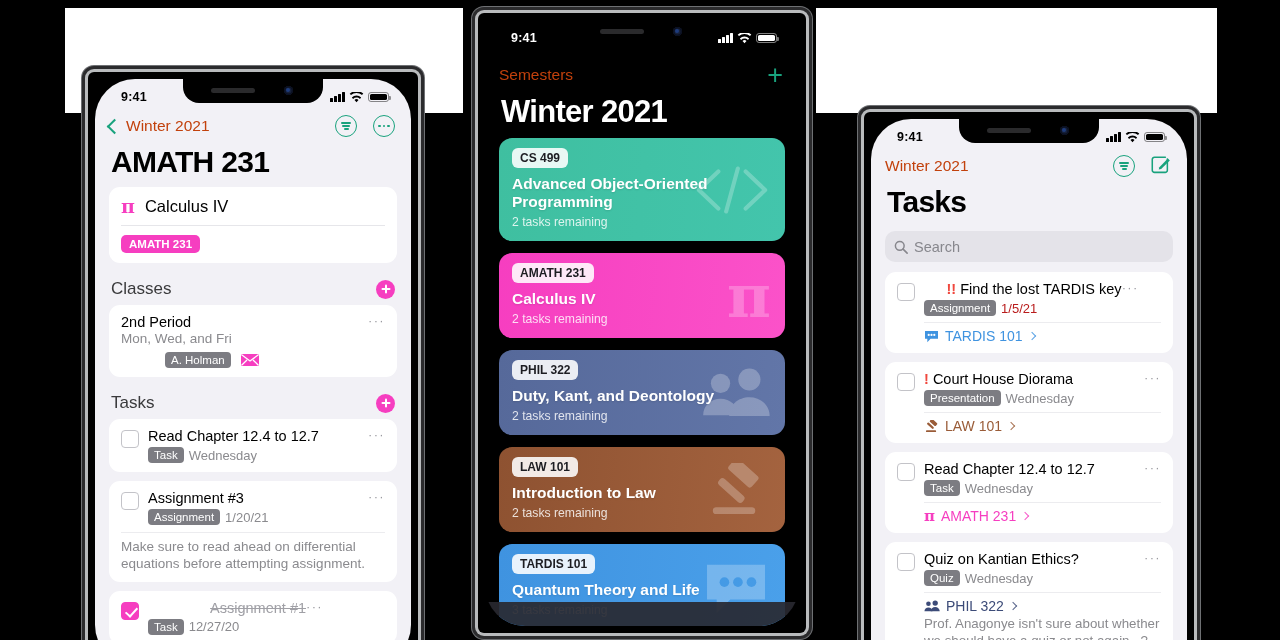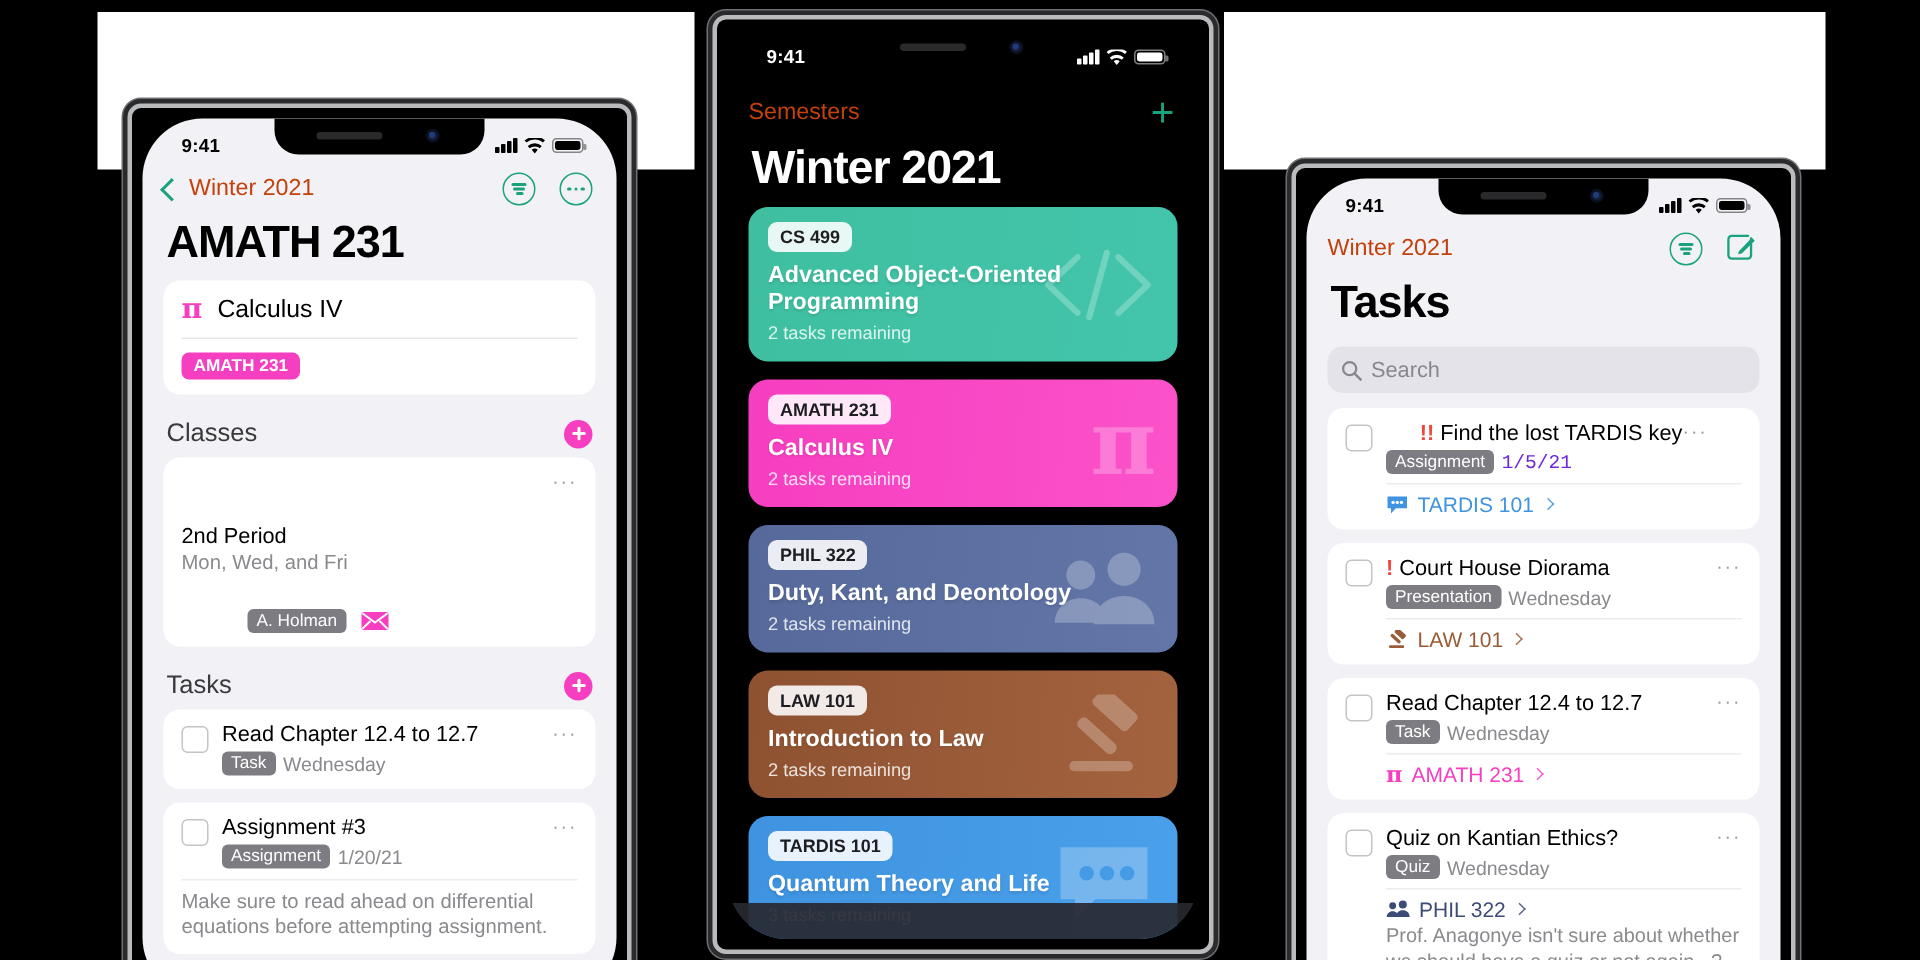--- a/index.html
+++ b/index.html
@@ -101,21 +101,21 @@
   .secthead { display:flex; align-items:center; justify-content:space-between;
               padding:7px 16px 6px 16px; }
   .secthead h3 { font-size:17px; font-weight:normal; color:#3a3a3c; }
   .plusbtn { width:19px; height:19px; border-radius:50%; background:#f63ec0;
              position:relative; }
   .plusbtn:before,.plusbtn:after { content:""; position:absolute; background:#fff; border-radius:1px;
              left:50%; top:50%; transform:translate(-50%,-50%); }
   .plusbtn:before { width:9px; height:2px; }
   .plusbtn:after { width:2px; height:9px; }
 
-  .cls-title { font-size:14.5px;margin-top:36px; }
+  .cls-title { font-size:14.5px; }
   .cls-sub { font-size:13.5px; color:#8a8a8e; margin-top:1px; }
   .tag-gray { display:inline-block; background:#7c7c82; color:#fff; font-size:11.5px;
               padding:2px 6px; border-radius:4px; }
   .ellipsis { color:#9a9aa0; letter-spacing:1.3px; font-size:13px; line-height:1; }
 
   .taskrow { display:flex; gap:9px; }
   .cbox { width:18px; height:18px; border-radius:4px; border:1.4px solid #c3c3c8;
           background:#fff; flex:none; margin-top:2px; }
   .cbox.done { background:#f63ec0; border-color:#f63ec0; position:relative; }
   .cbox.done:after { content:""; position:absolute; left:5.5px; top:2px; width:5px; height:10px;
@@ -222,21 +222,21 @@
         <div class="secthead">
           <h3>Classes</h3>
           <span class="plusbtn"></span>
         </div>
 
         <div class="card">
           <div style="display:flex;justify-content:space-between;align-items:flex-start;">
             <div>
               <div class="cls-title">2nd Period</div>
               <div class="cls-sub">Mon, Wed, and Fri</div>
-              <div style="margin-top:24px;display:flex;align-items:center;gap:9px;padding-left:44px;">
+              <div style="margin-top:6px;display:flex;align-items:center;gap:9px;padding-left:44px;">
                 <span class="tag-gray">A. Holman</span>
                 <svg width="20" height="14" viewBox="0 0 20 14">
                   <rect x="1" y="1" width="18" height="12" rx="1.5" fill="#f63ec0"></rect>
                   <path d="M1.6 1.8L10 8 18.4 1.8M1.6 12.2L7 7M18.4 12.2L13 7" stroke="#fff" stroke-width="1.3" fill="none"></path>
                 </svg>
               </div>
             </div>
             <span class="ellipsis">···</span>
           </div>
         </div>
@@ -445,21 +445,21 @@
         <div class="card">
           <div class="taskrow">
             <span class="cbox"></span>
             <div style="flex:1;">
               <div style="display:flex;justify-content:center;align-items:flex-start;">
                 <span class="tk-title"><span class="excl">!!</span> <span>Find the lost TARDIS key</span></span>
                 <span class="ellipsis">···</span>
               </div>
               <div class="tk-meta">
                 <span class="tag-gray">Assignment</span>
-                <span style="color:#6d28d9;font-family:Liberation Mono, monospace;">1/5/21</span>
+                <span style="color:#b91c1c;">1/5/21</span>
               </div>
               <div class="rule"></div>
               <div class="tlink" style="color:#3f93e0;">
                 <svg width="15" height="13" viewBox="0 0 16 14">
                   <path d="M1 1h14v8.5H7l-3.5 3.8V9.5H1z" fill="#3f93e0"></path>
                   <circle cx="5" cy="5.3" r="1.2" fill="#fff"></circle>
                     <circle cx="8" cy="5.3" r="1.2" fill="#fff"></circle>
                     <circle cx="11" cy="5.3" r="1.2" fill="#fff"></circle>
                 </svg>
                 <span>TARDIS 101</span>

